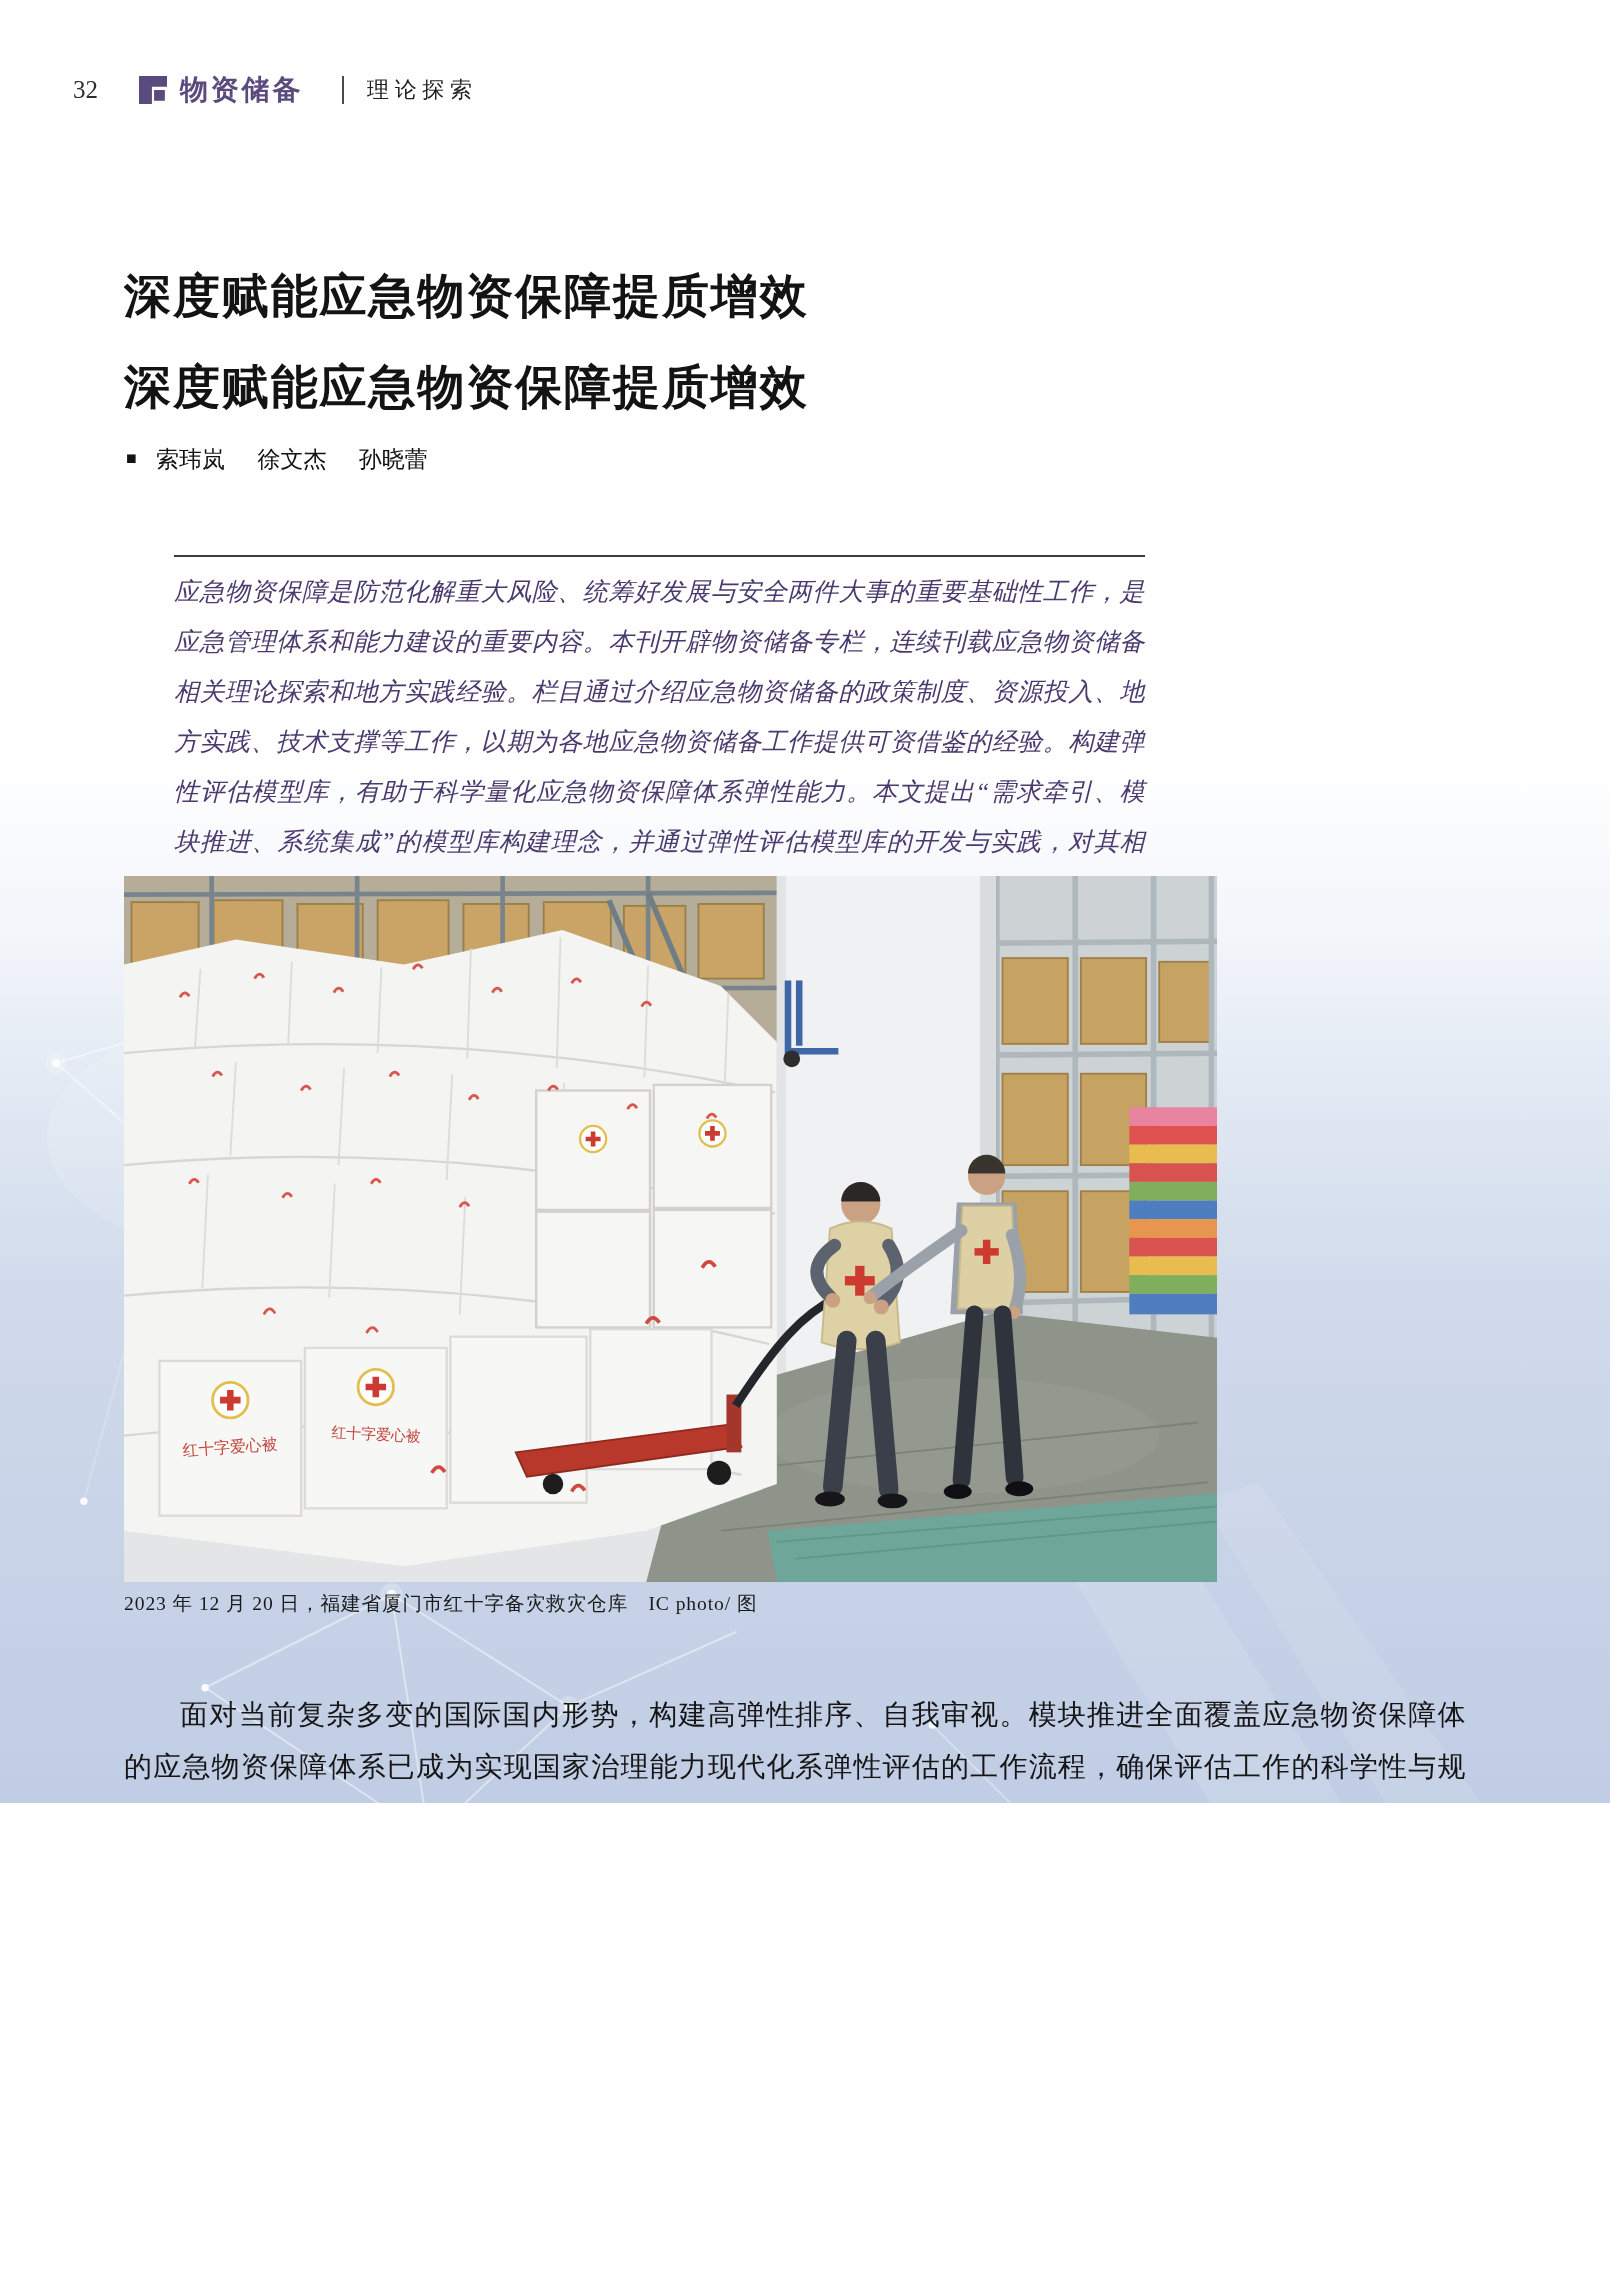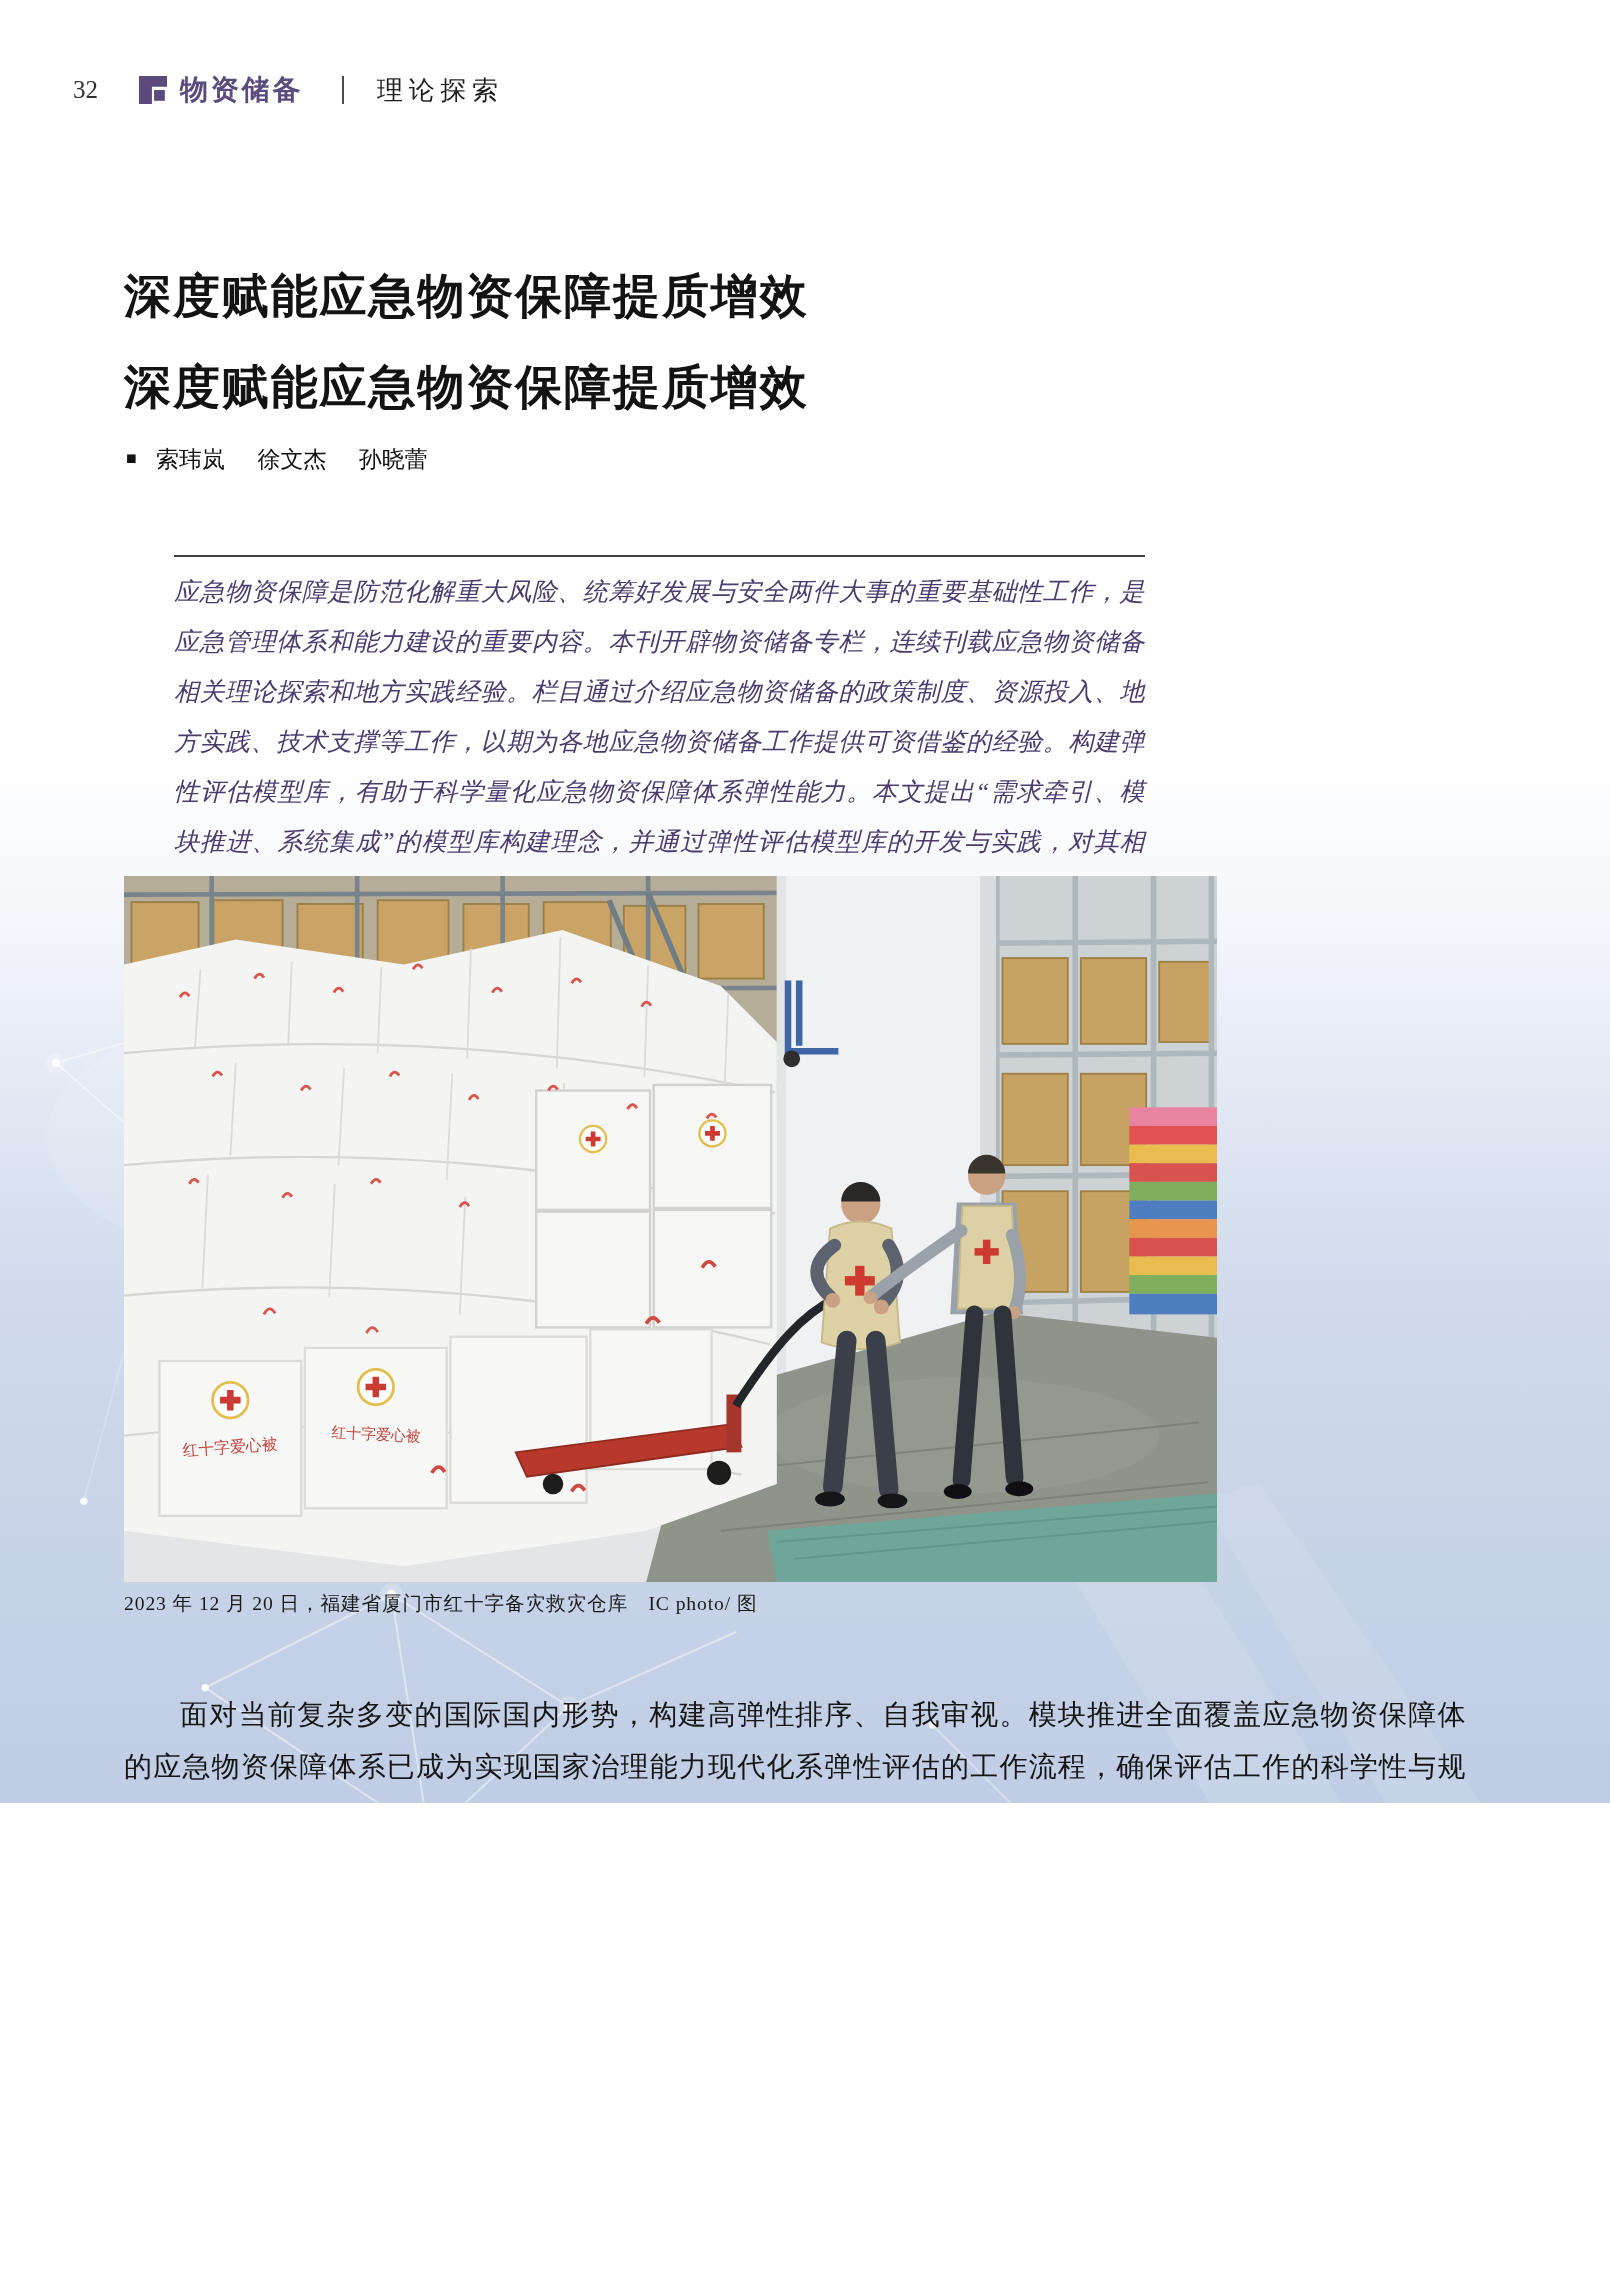--- a/index.html
+++ b/index.html
@@ -11,21 +11,21 @@
       #f2f5fa 52%, #dfe7f2 62%,
       #d0daeb 72%, #c9d4e8 84%, #c0cde4 100%);
   }
   .decor{position:absolute;left:0;top:979px;width:1611px;height:1313px;pointer-events:none;}
   .header{position:absolute;left:73px;top:71px;display:flex;align-items:center;}
   .page-num{font-size:25px;color:#2e2e2e;}
   .logo{margin-left:41px;width:28px;height:28px;display:block;}
   .journal{margin-left:13px;font-family:"Liberation Sans",sans-serif;font-weight:bold;
     font-size:28px;color:#5a4a7d;letter-spacing:2.8px;}
   .hdr-divider{margin-left:39px;width:1.9px;height:28px;background:#4a4a4a;}
-  .section{margin-left:33px;font-family:"Liberation Sans",sans-serif;font-size:26px;color:#1f1f1f;letter-spacing:5.6px;}
+  .section{margin-left:23px;font-family:"Liberation Sans",sans-serif;font-size:22px;color:#1f1f1f;letter-spacing:5.6px;}
   .title{position:absolute;left:124px;top:250px;margin:0;
     font-family:"Liberation Sans",sans-serif;font-weight:900;font-size:47px;
     color:#131313;line-height:91px;letter-spacing:1.9px;}
   .title span{display:block;}
   .byline{position:absolute;left:126px;top:444px;font-family:"Liberation Sans",sans-serif;
     font-size:23px;color:#121212;}
   .byline .bullet{font-size:17.7px;margin-right:13px;vertical-align:2.8px;}
   .byline .author{margin-right:26px;}
   .abstract-rule{position:absolute;left:174px;top:555px;width:971px;height:1.9px;background:#3d3d3d;}
   .abstract{position:absolute;left:174px;top:567px;width:971px;margin:0;

